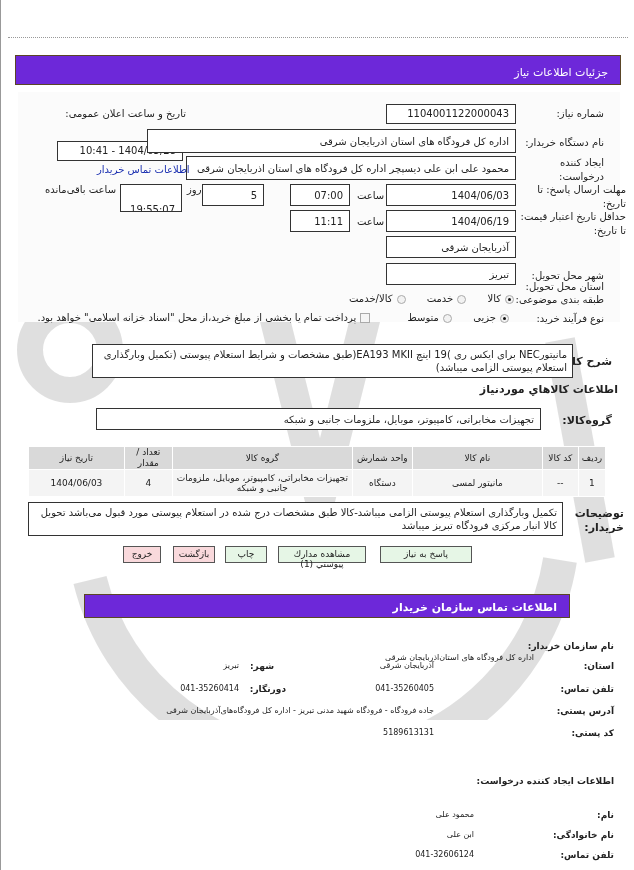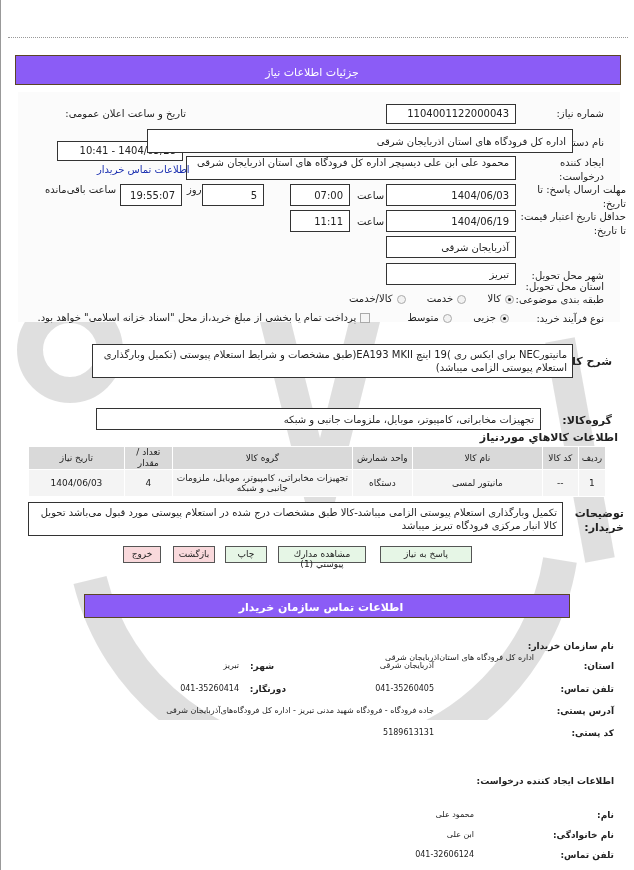--- a/index.html
+++ b/index.html
@@ -1,21 +1,21 @@
 <!DOCTYPE html>
 <html><head>
 <meta charset="utf-8">
 <style>
   * { box-sizing: border-box; margin: 0; padding: 0; }
   html, body { width: 634px; height: 870px; background: #fff; overflow: hidden; }
   body { font-family: "DejaVu Sans", sans-serif; font-size: 10px; color: #222; position: relative; direction: rtl; }
   .leftline { position: absolute; left: 0; top: 0; width: 1px; height: 870px; background: #999; }
   .dotline { position: absolute; left: 8px; top: 37px; width: 620px; height: 1px; border-top: 1px dotted #999; }
   .watermark { position: absolute; left: 0; top: 200px; width: 634px; height: 520px; pointer-events: none; opacity: 0.15; }
-  .hdr { position: absolute; background: #8b5cf6; color: #fff; border: 1px solid #5a4526; text-align: center; }
+  .hdr { position: absolute; background: #6d28d9; color: #fff; border: 1px solid #5a4526; }
   .hdr1 { left: 15px; top: 55px; width: 606px; height: 30px; font-size: 11px; padding: 10px 12px 0 0; }
   .hdr2 { left: 84px; top: 594px; width: 486px; height: 24px; font-size: 11px; font-weight: bold; padding: 6px 12px 0 0; }
   .panel { position: absolute; left: 18px; top: 92px; width: 602px; height: 230px; background: #fbfbfb; }
   .lbl { position: absolute; font-size: 10px; color: #222; white-space: nowrap; }
   .box { position: absolute; border: 1px solid #333; background: #fff; font-size: 10px; padding: 3px 6px; text-align: right; white-space: nowrap; overflow: hidden; }
   .link { position: absolute; color: #1a2fb0; font-size: 10px; white-space: nowrap; }
   .radio { display: inline-block; width: 9px; height: 9px; border-radius: 50%; border: 1px solid #aaa; background: #f2f2f2; vertical-align: middle; position: relative; }
   .radio.on::after { content: ""; position: absolute; left: 2px; top: 2px; width: 3px; height: 3px; border-radius: 50%; background: #111; }
   .chk { display: inline-block; width: 10px; height: 10px; border: 1px solid #aaa; background: #f5f5f5; vertical-align: middle; }
   .row { position: absolute; white-space: nowrap; font-size: 10px; }
@@ -49,33 +49,33 @@
 </div>
 
 <div class="panel"></div>
 
 <span class="lbl" style="right:30px;top:108px;">شماره نیاز:</span>
 <div class="box" style="left:386px;top:104px;width:130px;height:20px;">1104001122000043</div>
 <span class="lbl" style="right:448px;top:108px;">تاریخ و ساعت اعلان عمومی:</span>
 <div class="box" style="left:57px;top:104px;width:126px;height:20px;margin-top:37px;">1404/05/28 - 10:41</div>
 
 <span class="lbl" style="right:30px;top:137px;">نام دستگاه خریدار:</span>
-<div class="box" style="left:147px;top:129px;width:426px;height:24px;padding-top:6px;">اداره کل فرودگاه های استان  اذربایجان شرقی</div>
+<div class="box" style="left:147px;top:129px;width:369px;height:24px;padding-top:6px;">اداره کل فرودگاه های استان  اذربایجان شرقی</div>
 
 <span class="lbl" style="right:30px;top:156px;width:85px;white-space:normal;line-height:14px;">ایجاد کننده درخواست:</span>
-<div class="box" style="left:186px;top:156px;width:330px;height:24px;padding-top:0;">محمود علی ابن علی  دیسپچر اداره کل فرودگاه های استان  اذربایجان شرقی</div>
+<div class="box" style="left:186px;top:156px;width:330px;height:24px;padding-top:6px;">محمود علی ابن علی  دیسپچر اداره کل فرودگاه های استان  اذربایجان شرقی</div>
 <span class="link" style="left:97px;top:164px;">اطلاعات تماس خریدار</span>
 
 <span class="lbl" style="right:8px;top:183px;width:110px;white-space:normal;line-height:14px;">مهلت ارسال پاسخ: تا تاریخ:</span>
 <div class="box" style="left:386px;top:184px;width:130px;height:22px;padding-top:5px;">1404/06/03</div>
 <span class="lbl" style="left:357px;top:190px;">ساعت</span>
 <div class="box" style="left:290px;top:184px;width:60px;height:22px;padding-top:5px;">07:00</div>
 <div class="box" style="left:202px;top:184px;width:62px;height:22px;padding-top:5px;">5</div>
 <span class="lbl" style="left:187px;top:184px;">روز</span>
-<div class="box" style="left:120px;top:184px;width:62px;height:22px;padding-top:5px;">19:55:07</div>
+<div class="box" style="left:120px;top:184px;width:62px;height:28px;padding-top:19px;">19:55:07</div>
 <span class="lbl" style="left:45px;top:184px;">ساعت باقی‌مانده</span>
 
 <span class="lbl" style="right:8px;top:210px;width:110px;white-space:normal;line-height:14px;">حداقل تاریخ اعتبار قیمت: تا تاریخ:</span>
 <div class="box" style="left:386px;top:210px;width:130px;height:22px;padding-top:5px;">1404/06/19</div>
 <span class="lbl" style="left:357px;top:216px;">ساعت</span>
 <div class="box" style="left:290px;top:210px;width:60px;height:22px;padding-top:5px;">11:11</div>
 
 <span class="lbl" style="right:30px;top:245px;margin-top:36px;">استان محل تحویل:</span>
 <div class="box" style="left:386px;top:236px;width:130px;height:22px;padding-top:5px;">آذربایجان شرقی</div>
 
@@ -96,21 +96,21 @@
   <span class="radio on"></span><span>جزیی</span>
   <span style="margin-left:14px"></span>
   <span class="radio"></span><span>متوسط</span>
   <span style="margin-left:30px"></span>
   <span class="chk"></span><span>پرداخت تمام یا بخشی از مبلغ خرید،از محل "اسناد خزانه اسلامی" خواهد بود.</span>
 </div>
 
 <span class="lbl bold" style="right:22px;top:355px;">شرح کلی نیاز:</span>
 <div class="box" style="left:92px;top:344px;width:481px;height:34px;white-space:normal;line-height:13px;padding:3px 5px;">مانیتورNEC برای ایکس ری )19 اینچ EA193 MKII(طبق  مشخصات و شرایط استعلام پیوستی (تکمیل وبارگذاری استعلام پیوستی الزامی میباشد)</div>
 
-<span class="lbl bold" style="right:16px;top:383px;margin-top:48px;">اطلاعات کالاهاي موردنياز</span>
+<span class="lbl bold" style="right:16px;top:383px;">اطلاعات کالاهاي موردنياز</span>
 
 <span class="lbl bold" style="right:22px;top:414px;">گروه‌کالا:</span>
 <div class="box" style="left:96px;top:408px;width:445px;height:22px;padding-top:5px;">تجهیزات مخابراتی، کامپیوتر، موبایل، ملزومات جانبی و شبکه</div>
 
 <table class="items" dir="rtl">
   <thead>
     <tr>
       <th style="width:20px">ردیف</th>
       <th style="width:36px">کد کالا</th>
       <th style="width:130px">نام کالا</th>

